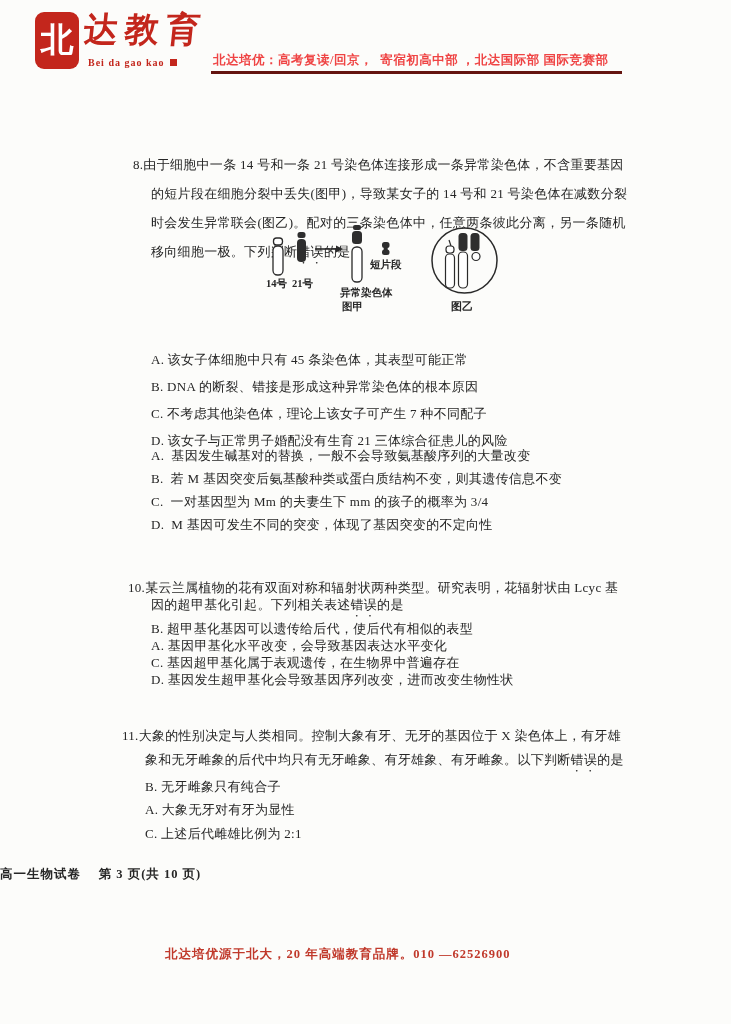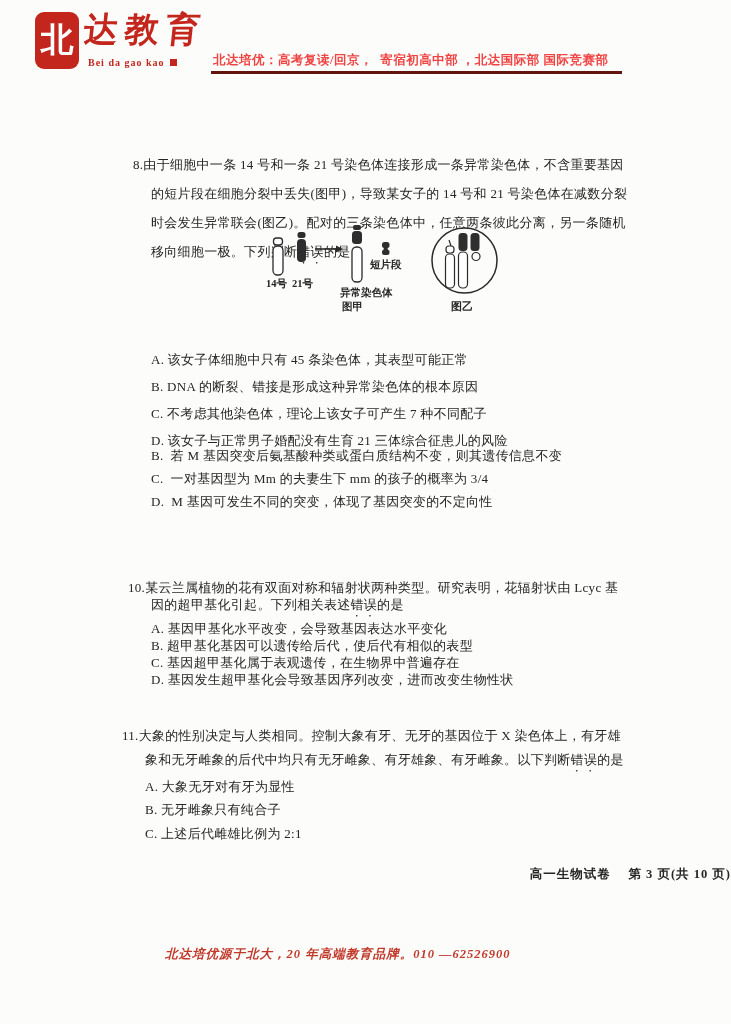--- a/index.html
+++ b/index.html
@@ -48,26 +48,26 @@
   #q9      { left:133px; top:416px; width:498px; line-height:23px; }
   #q10     { left:128px; top:551px; width:502px; line-height:17px; }
   #q11     { left:122px; top:696px; width:502px; line-height:23.5px; }
 
   
   .fig { position:absolute; left:252px; top:218px; width:285px; height:102px; }
   .fig text { font-family:"Liberation Serif","DejaVu Serif",serif; font-weight:bold; fill:#262626; }
 
   
   .page-info {
-    position:absolute; left:0; top:866px; width:731px; text-align:right;
+    position:absolute; left:0; top:866px; width:731px; text-align:left;
     font-size:12.5px; letter-spacing:1px; font-weight:bold; white-space:pre;
   }
   .promo {
     position:absolute; left:165px; top:946px; font-size:12.5px; letter-spacing:1px;
-    color:#c0392b; font-weight:bold; white-space:pre;font-style:italic;
+    color:#c0392b; font-weight:bold; white-space:pre;
   }
   .promo .phone { font-weight:bold; }
 </style>
 </head>
 <body>
 
 <div class="page">
 
   <div class="stamp">
     <span class="stamp-char">北</span>
@@ -132,36 +132,37 @@
   </svg>
 
   <div class="q" id="q8opts">
     <div class="opt">A. 该女子体细胞中只有 45 条染色体，其表型可能正常</div>
     <div class="opt">B. DNA 的断裂、错接是形成这种异常染色体的根本原因</div>
     <div class="opt">C. 不考虑其他染色体，理论上该女子可产生 7 种不同配子</div>
     <div class="opt">D. 该女子与正常男子婚配没有生育 21 三体综合征患儿的风险</div>
   </div>
 
   <div class="q" id="q9">
+    <div class="opt">A.  基因发生碱基对的替换，一般不会导致氨基酸序列的大量改变</div>
     <div class="opt">B.  若 M 基因突变后氨基酸种类或蛋白质结构不变，则其遗传信息不变</div>
     <div class="opt">C.  一对基因型为 Mm 的夫妻生下 mm 的孩子的概率为 3/4</div>
     <div class="opt">D.  M 基因可发生不同的突变，体现了基因突变的不定向性</div>
   </div>
 
   <div class="q" id="q10">
     <div class="stem wide"><span>10.</span><span>某云兰属植物的花有双面对称和辐射状两种类型。研究表明，花辐射状由 Lcyc 基因的超甲基化引起。下列相关表述</span><span class="emph">错误</span><span>的是</span></div>
+    <div class="opt wide">B. 超甲基化基因可以遗传给后代，使后代有相似的表型</div>
     <div class="opt wide">A. 基因甲基化水平改变，会导致基因表达水平变化</div>
-    <div class="opt wide">B. 超甲基化基因可以遗传给后代，使后代有相似的表型</div>
     <div class="opt wide">C. 基因超甲基化属于表观遗传，在生物界中普遍存在</div>
     <div class="opt wide">D. 基因发生超甲基化会导致基因序列改变，进而改变生物性状</div>
   </div>
 
   <div class="q" id="q11">
     <div class="stem wide"><span>11.</span><span>大象的性别决定与人类相同。控制大象有牙、无牙的基因位于 X 染色体上，有牙雄象和无牙雌象的后代中均只有无牙雌象、有牙雄象、有牙雌象。以下判断</span><span class="emph">错误</span><span>的是</span></div>
+    <div class="opt wide">B. 无牙雌象只有纯合子</div>
     <div class="opt wide">A. 大象无牙对有牙为显性</div>
-    <div class="opt wide">B. 无牙雌象只有纯合子</div>
     <div class="opt wide">C. 上述后代雌雄比例为 2:1</div>
   </div>
 
   <div class="page-info">高一生物试卷　 第 3 页(共 10 页)</div>
   <div class="promo"><span>北达培优源于北大，20 年高端教育品牌。</span><span class="phone">010 —62526900</span></div>
 
 </div>
 
 </body></html>

